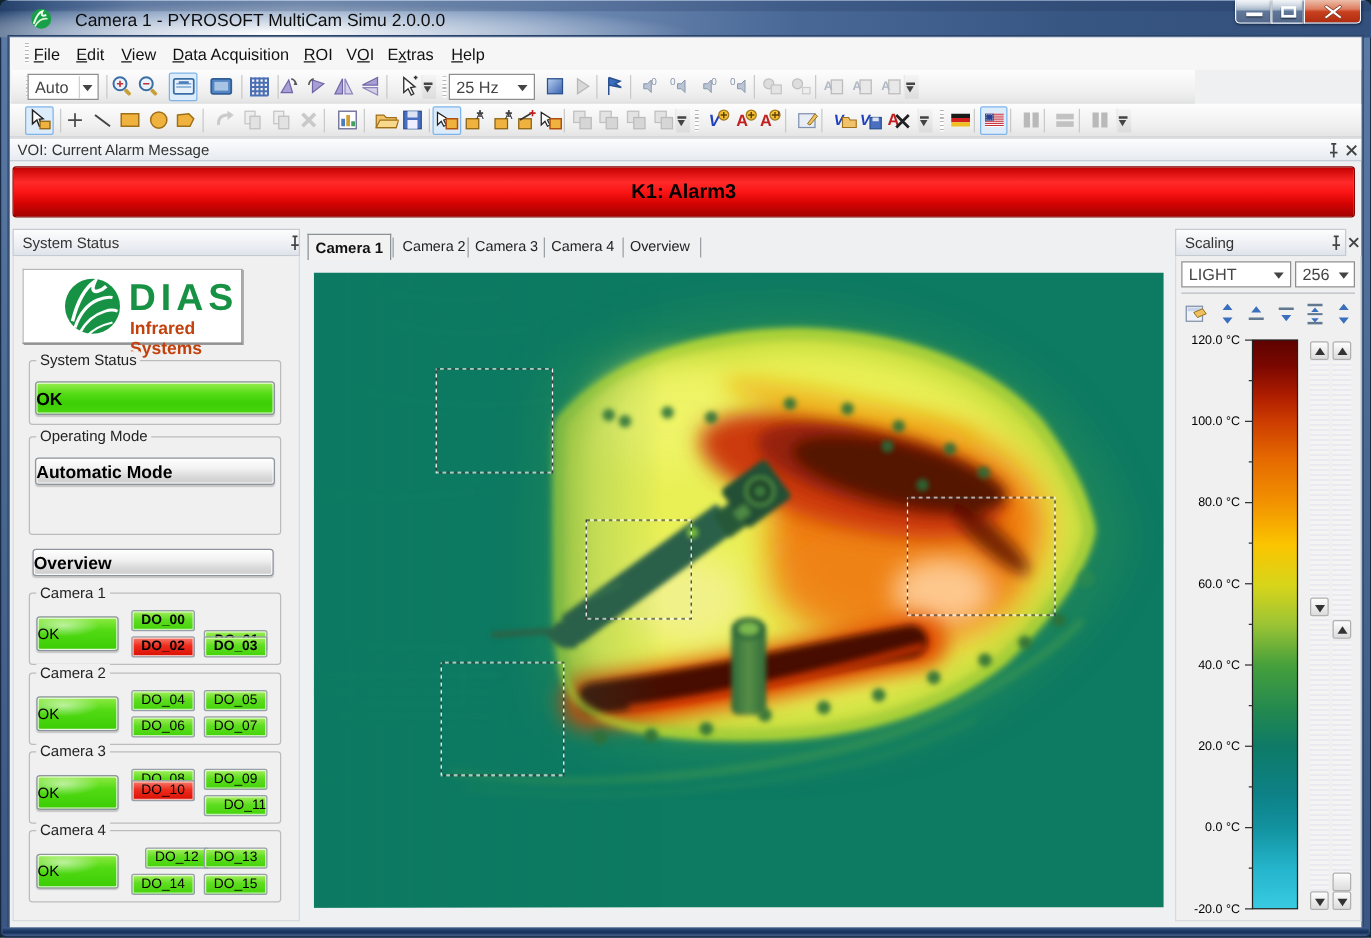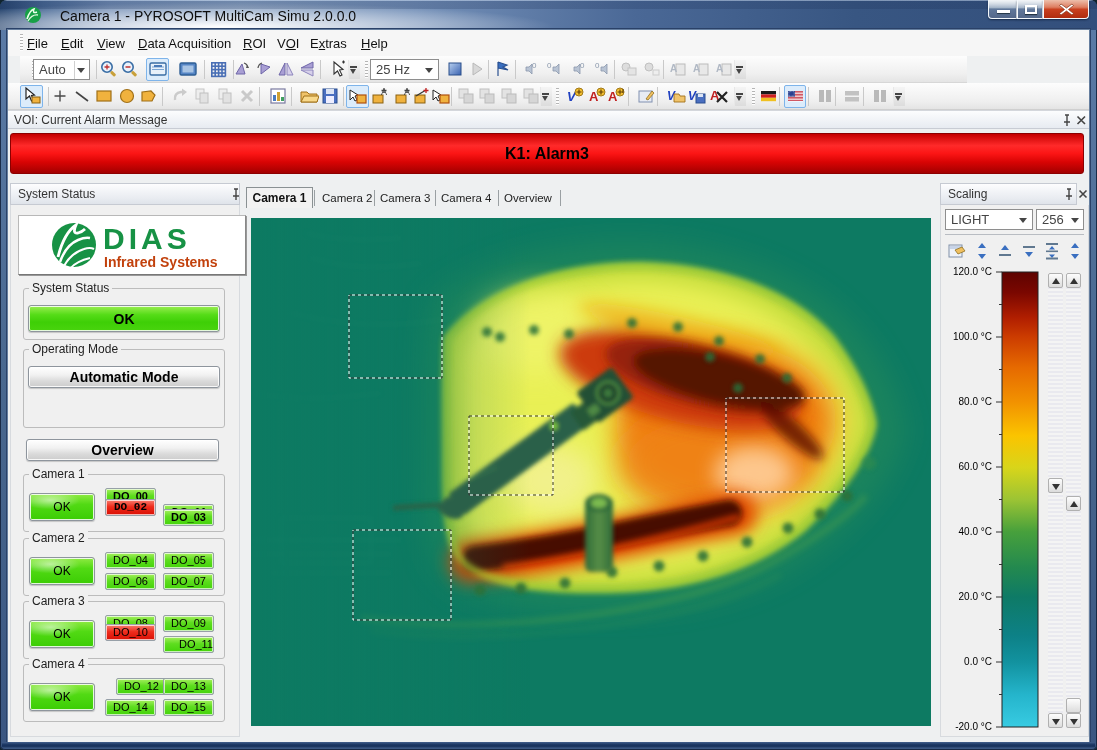--- a/index.html
+++ b/index.html
@@ -17,38 +17,38 @@
 #wbtns{position:absolute;left:988px;top:0;height:19px;z-index:6}
 .wb{position:absolute;top:0;height:19px;border:1px solid #f4f8fc;border-top:none;box-shadow:0 1px 2px rgba(10,25,50,.7)}
 .wb .gl{position:absolute;left:0;top:0;right:0;height:8px;background:linear-gradient(180deg,rgba(255,255,255,.8),rgba(255,255,255,.15))}
 #wmin{left:0;width:29px;border-radius:0 0 0 4px;background:linear-gradient(180deg,#c3cfdd 0%,#8fa3bb 45%,#61789b 50%,#54688a 100%)}
 #wmax{left:29px;width:26px;background:linear-gradient(180deg,#c3cfdd 0%,#8fa3bb 45%,#61789b 50%,#54688a 100%)}
 #wcls{left:55px;width:46px;border-radius:0 0 4px 0;background:linear-gradient(180deg,#edbfab 0%,#dd7d60 40%,#c8401f 52%,#b02c0f 100%)}
 #client{position:absolute;left:8px;top:30px;width:1081px;height:712px;background:#eef0f1;box-shadow:0 0 0 1px #667f9f,0 0 0 2px #2a4168}
 #menubar{position:absolute;left:0;top:0;width:1081px;height:26px;background:#f6f6f6}
 .mi{position:absolute;top:6px;font-size:13px;color:#111;white-space:nowrap}
 .mi u{text-decoration:underline}
-#tb1{position:absolute;left:12px;top:26px;width:947px;height:27px;background:linear-gradient(180deg,#fdfdfd,#efefef 70%,#e4e4e4);border-bottom:1px solid #d7d7d7}
+#tb1{position:absolute;left:1px;top:26px;width:947px;height:27px;background:linear-gradient(180deg,#fdfdfd,#efefef 70%,#e4e4e4);border-bottom:1px solid #d7d7d7}
 #tb2{position:absolute;left:0;top:53px;width:1081px;height:27px;background:linear-gradient(180deg,#fdfdfd,#efefef 70%,#e4e4e4);border-bottom:1px solid #cfcfcf}
 .grip{position:absolute;top:5px;width:3px;height:17px;background:repeating-linear-gradient(180deg,#b5b5b5 0 1px,#fdfdfd 1px 3px)}
 .tsep{position:absolute;top:4px;width:1px;height:19px;background:#c9c9c9}
 .selbox{position:absolute;border:1px solid #7eb4ea;background:#dcecfb;border-radius:2px}
 .ovf{position:absolute;width:12px;height:19px;background:linear-gradient(180deg,#f5f5f5,#dcdcdc);border-left:1px solid #e8e8e8}
 .combo{position:absolute;background:#fff;border:1px solid #8e8e8e;color:#444;font-size:13px}
 .car{position:absolute;width:0;height:0;border-left:4px solid transparent;border-right:4px solid transparent;border-top:5px solid #444}
 #voihdr{position:absolute;left:0;top:80px;width:1081px;height:19px;background:linear-gradient(180deg,#fcfdfe,#e7ebf1);border-top:1px solid #d4d7dc;border-bottom:1px solid #c8ccd4;color:#333;font-size:12px}
 #alarm{position:absolute;left:2px;top:103px;width:1074px;height:41px;border-radius:3px;border:1px solid #8c0000;
 background:linear-gradient(180deg,#c40000 0%,#ff2a2a 30%,#fb1515 50%,#d80404 72%,#a30000 100%);
 text-align:center;font-size:16px;font-weight:bold;color:#000;line-height:40px}
 .phdr{position:absolute;height:22px;background:linear-gradient(180deg,#fdfdfe,#e9ecf1 70%,#dfe3ea);border:1px solid #c6cad2;font-size:12px;color:#333;line-height:20px}
 #leftpanel{position:absolute;left:2px;top:175px;width:230px;height:532px;background:#f0f0f0;border:1px solid #d7dade;border-top:none}
 #rightpanel{position:absolute;left:932px;top:175px;width:149px;height:532px;background:#f0f0f0;border:1px solid #d7dade;border-top:none}
 .gbox{position:absolute;border:1px solid #bcbcbc;border-radius:3px}
 .glab{position:absolute;top:-8px;left:5px;background:#f0f0f0;padding:0 3px;font-size:12px;color:#222;line-height:14px}
-.btn{position:absolute;border:1px solid #8e959d;border-radius:3px;text-align:center;color:#000;box-shadow:inset 0 0 0 1px rgba(255,255,255,.85),0 1px 1px rgba(0,0,0,.18)}
+.btn{position:absolute;border:1px solid #8e959d;border-radius:3px;text-align:left;color:#000;box-shadow:inset 0 0 0 1px rgba(255,255,255,.85),0 1px 1px rgba(0,0,0,.18)}
 .green{background:linear-gradient(180deg,#9bee52 0%,#55dc17 35%,#3ecf06 65%,#49d40e 100%)}
 .silver{background:linear-gradient(180deg,#ffffff 0%,#f1f1f1 40%,#dadada 70%,#cccccc 100%)}
 .yellow{background:linear-gradient(180deg,#ffef8e 0%,#ffd91e 35%,#f2c200 70%,#d9ad00 100%)}
 .okgloss{background:radial-gradient(ellipse 42px 13px at 32% 24%,rgba(255,255,255,.55),rgba(255,255,255,0) 70%),linear-gradient(180deg,#8feb43 0%,#52da14 40%,#3bcd04 100%)}
 .do{position:absolute;width:51px;height:17px;border:1px solid #97a0a8;border-radius:2px;font-size:11px;text-align:center;line-height:15px;color:#000;
 background:linear-gradient(180deg,#a5ef5e 0%,#5edd1f 45%,#44d30a 100%);box-shadow:inset 0 0 0 1px rgba(255,255,255,.7)}
 .dored{background:linear-gradient(180deg,#f87d6f 0%,#ee2c1c 45%,#d90f04 100%)}
 .tab{position:absolute;top:5px;font-size:11.5px;color:#222;white-space:nowrap}
 .tbar{position:absolute;width:1px;height:16px;background:#9aa0a3;top:3px}
 </style></head>
@@ -364,21 +364,21 @@
         </svg>
       </div>
 <div id="alarm">K1: Alarm3</div>
 <div class="phdr" style="left:2px;top:153px;width:230px">
         <span style="position:absolute;left:7px">System Status</span>
         <svg class="abs" style="left:218px;top:4px" width="12" height="13">
           <path d="M5 1 h4 M7 1 v7 M4 8 h6 M7 8 v4" stroke="#444" stroke-width="1.4" fill="none"></path>
         </svg>
       </div>
 <div id="leftpanel">
-<div class="abs" style="left:7px;top:10px;width:228px;height:60px;background:#fff;border:1px solid #b8b8b8;border-right-color:#888;border-bottom-color:#777;box-shadow:1px 1px 0 #999">
+<div class="abs" style="left:7px;top:10px;width:176px;height:60px;background:#fff;border:1px solid #b8b8b8;border-right-color:#888;border-bottom-color:#777;box-shadow:1px 1px 0 #999">
           <svg class="abs" style="left:33px;top:5px" width="46" height="48" viewBox="0 0 46 48">
             <circle cx="22" cy="24" r="22" fill="#179245"></circle>
             <path d="M6 36 Q12 12 24 4 Q20 13 26 12 Q30 11 33 8" stroke="#fff" stroke-width="2.8" fill="none"></path>
             <path d="M8 41 Q14 24 26 19 Q33 16 38 17" stroke="#fff" stroke-width="2.5" fill="none"></path>
             <path d="M12 45 Q19 32 32 28 Q38 26 42 28" stroke="#fff" stroke-width="2.2" fill="none"></path>
             <path d="M18 47.5 Q25 40 38 37" stroke="#fff" stroke-width="1.8" fill="none"></path>
           </svg>
           <div class="abs" style="left:84px;top:6px;font-size:30px;font-weight:bold;color:#179245;letter-spacing:4px">DIAS</div>
           <div class="abs" style="left:85px;top:38px;font-size:14px;font-weight:bold;color:#c2410c">Infrared Systems</div>
         </div>
@@ -389,21 +389,21 @@
 <div class="gbox" style="left:12px;top:144px;width:202px;height:79px">
           <div class="glab">Operating Mode</div>
           <div class="btn silver" style="left:4px;top:16px;width:192px;height:22px;font-size:14px;font-weight:bold;line-height:21px">Automatic Mode</div>
         </div>
 <div class="btn silver" style="left:15px;top:234px;width:193px;height:22px;font-size:14px;font-weight:bold;line-height:21px">Overview</div>
 <div class="gbox" style="left:12px;top:269px;width:202px;height:58px">
           <div class="glab">Camera 1</div>
           <div class="btn okgloss" style="left:5px;top:18px;width:66px;height:28px;font-size:12px;line-height:27px">OK</div>
           <div class="do" style="left:81px;top:13px;font-weight:bold;">DO_00</div>
           <div class="do" style="left:139px;top:29px;font-weight:bold;font-style:italic;">DO_01</div>
-          <div class="do dored" style="left:81px;top:24px;font-weight:bold;font-family:Liberation Mono, monospace;">DO_02</div>
+          <div class="do dored" style="left:81px;top:34px;font-weight:bold;">DO_02</div>
           <div class="do" style="left:139px;top:34px;font-weight:bold;">DO_03</div>
         </div>
 <div class="gbox" style="left:12px;top:333px;width:202px;height:58px">
           <div class="glab">Camera 2</div>
           <div class="btn okgloss" style="left:5px;top:18px;width:66px;height:28px;font-size:12px;line-height:27px">OK</div>
           <div class="do" style="left:81px;top:13px;">DO_04</div>
           <div class="do" style="left:139px;top:13px;">DO_05</div>
           <div class="do" style="left:81px;top:34px;">DO_06</div>
           <div class="do" style="left:139px;top:34px;">DO_07</div>
         </div>

